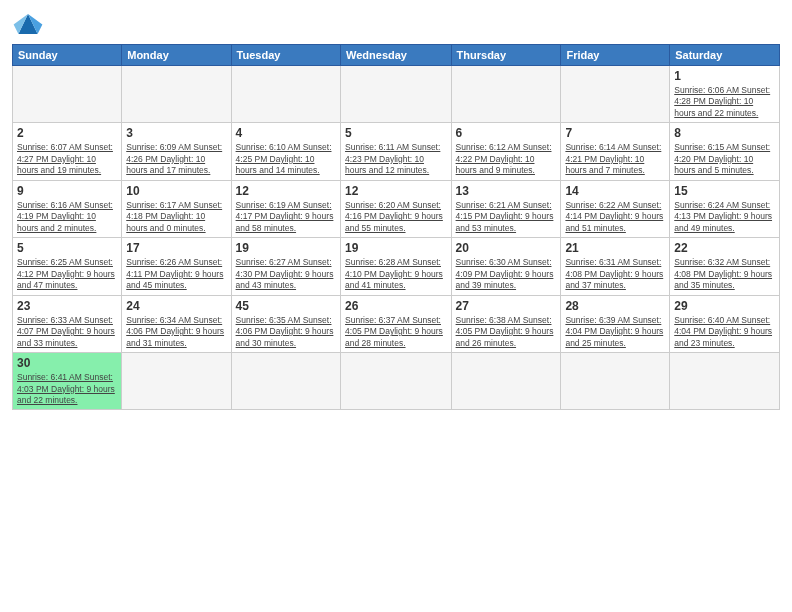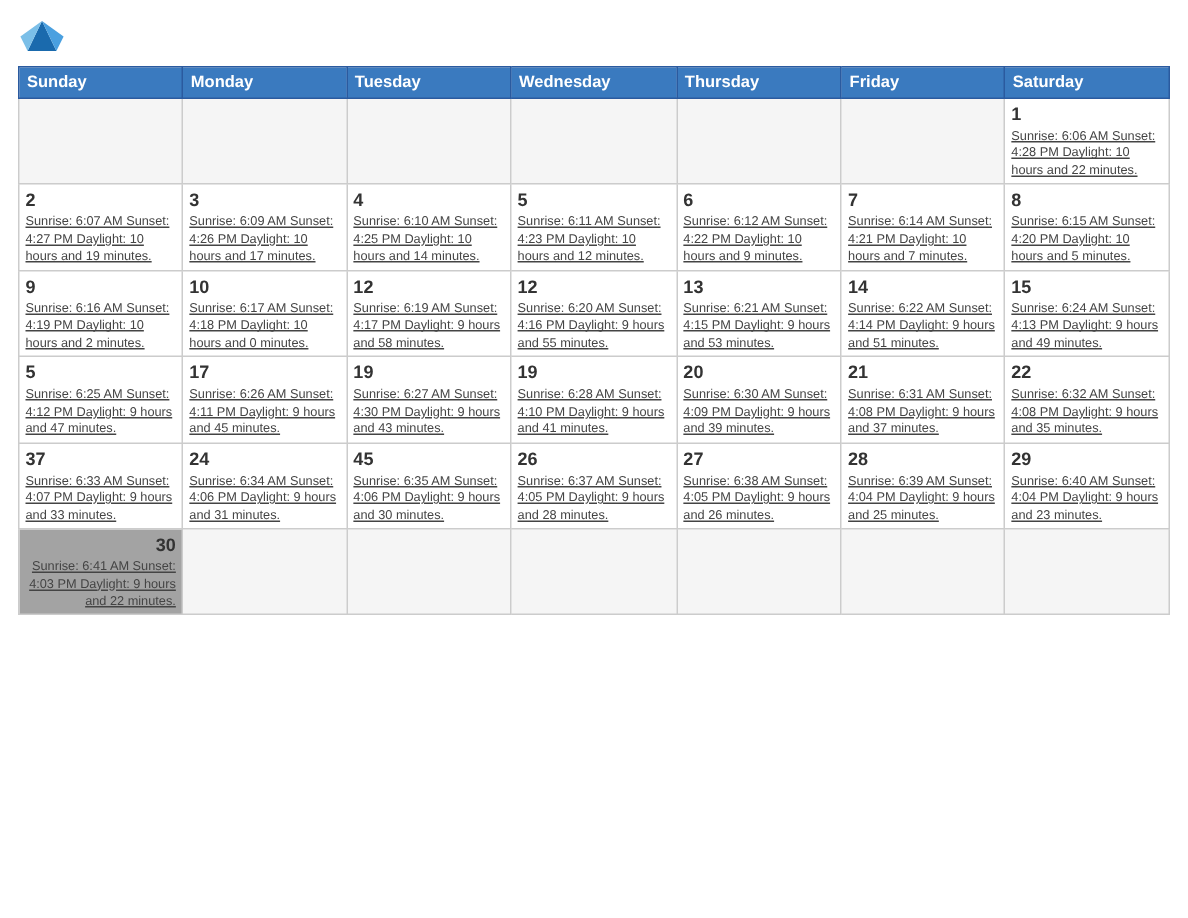--- a/index.html
+++ b/index.html
@@ -92,22 +92,21 @@
     .day-info {
       font-size: 8.5px;
       color: #444;
       line-height: 1.35;
       text-decoration: underline;
     }
     .last-row td {
       background: #f5f5f5;
     }
     .last-row td.has-data {
-      background: #a3a3a3;
-      text-align: right;
+      background: #86efac;
     }
   </style>
 </head>
 <body>
 
 <div class="page">
   <div class="header">
     <div class="logo">
       <svg class="logo-icon" viewBox="0 0 40 35" xmlns="http://www.w3.org/2000/svg">
         <polygon points="8,30 20,5 32,30" fill="#1a6aad"></polygon>
@@ -300,21 +299,21 @@
           <td>
             <span class="day-number">22</span>
             <div class="day-info">Sunrise: 6:32 AM
 Sunset: 4:08 PM
 Daylight: 9 hours
 and 35 minutes.</div>
           </td>
         </tr>
         <tr>
           <td>
-            <span class="day-number">37</span>
+            <span class="day-number">23</span>
             <div class="day-info">Sunrise: 6:33 AM
 Sunset: 4:07 PM
 Daylight: 9 hours
 and 33 minutes.</div>
           </td>
           <td>
             <span class="day-number">24</span>
             <div class="day-info">Sunrise: 6:34 AM
 Sunset: 4:06 PM
 Daylight: 9 hours

